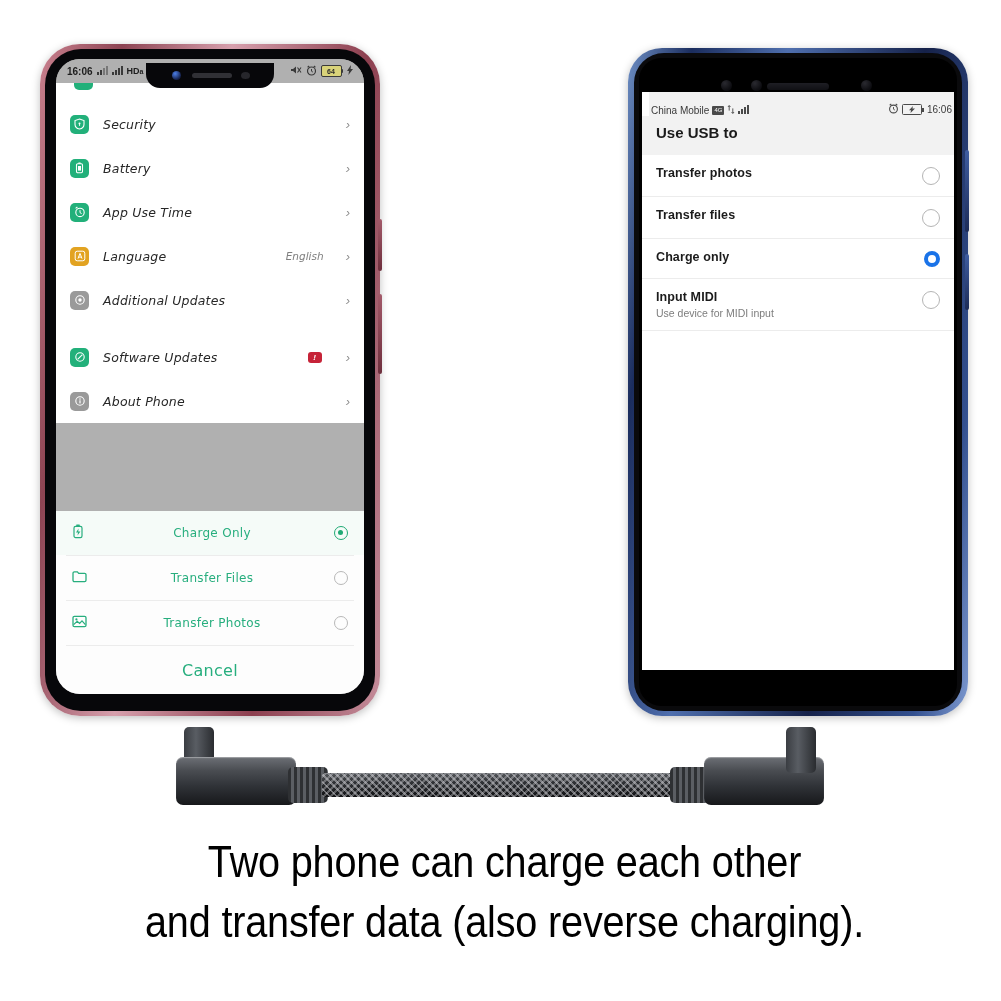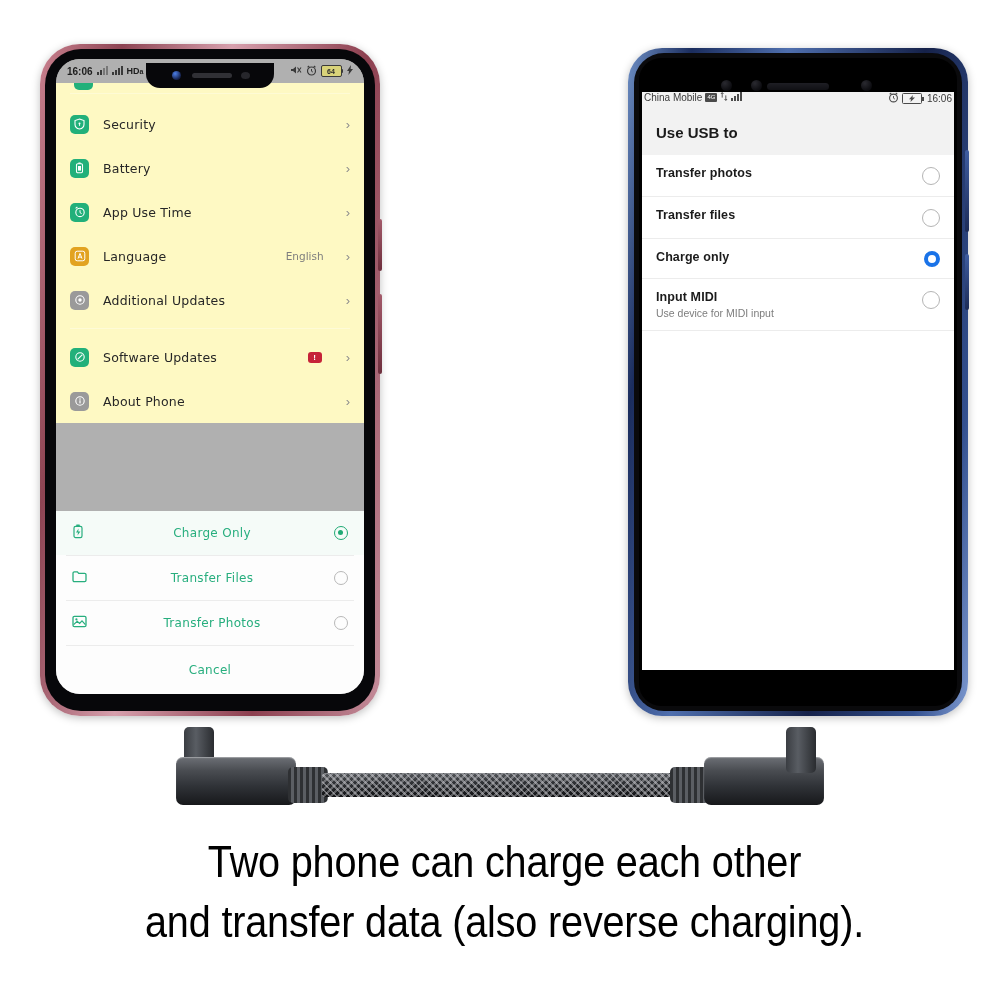--- a/index.html
+++ b/index.html
@@ -70,21 +70,21 @@
     height:24px;display:flex;align-items:center;justify-content:space-between;
     padding:0 11px;font-size:10px;color:#1d1d1d;font-weight:bold;background:#b0b0b0;
   }
   .lp-status .sleft,.lp-status .sright{display:flex;align-items:center;gap:4px;}
   .lp-title-row{
     height:34px;display:flex;align-items:center;justify-content:space-between;
     padding:0 16px;background:#b0b0b0;
   }
   .lp-title{font-size:12px;color:#2a2a2a;font-family:"DejaVu Sans",sans-serif;letter-spacing:.3px;}
   .lp-icons{display:flex;gap:18px;align-items:center;}
-  .lp-list{background:#fef9c3;position:relative;}
+  .lp-list{background:#ffffff;position:relative;font-style:italic;}
   .lp-partial{height:10px;position:relative;overflow:hidden;}
   .lp-partial .chip{position:absolute;left:18px;top:-12px;width:19px;height:19px;
     border-radius:5px;background:#22b07a;}
   .lp-hr{height:1px;background:rgba(255,255,255,.30);margin:0 14px;}
   .lp-row{
     height:44px;display:flex;align-items:center;padding:0 14px;gap:14px;position:relative;
   }
   .lp-chip{width:19px;height:19px;border-radius:5px;display:flex;align-items:center;
     justify-content:center;flex:0 0 auto;}
   .lp-chip svg{display:block;}
@@ -106,21 +106,21 @@
   .sheet-row.sel{background:#f5fbf8;}
   .sheet-ic{width:18px;flex:0 0 auto;}
   .sheet-lbl{flex:1;text-align:center;font-size:12px;color:#27ae7e;
     font-family:"DejaVu Sans",sans-serif;letter-spacing:.3px;}
   .radio{width:12px;height:12px;border-radius:50%;border:1.4px solid #b8b8b8;flex:0 0 auto;}
   .radio.on{border-color:#1faa74;position:relative;}
   .radio.on::after{content:"";position:absolute;left:2.5px;top:2.5px;width:5px;height:5px;
     border-radius:50%;background:#1faa74;}
   .sheet-div{height:1px;background:#ececec;margin:0 10px;}
   .sheet-cancel{height:48px;display:flex;align-items:center;justify-content:center;
-    font-size:12px;color:#27ae7e;font-family:"DejaVu Sans",sans-serif;letter-spacing:.3px;}
+    font-size:16px;color:#27ae7e;font-family:"DejaVu Sans",sans-serif;letter-spacing:.3px;}
 
   
   #phone-right{left:628px;top:48px;width:340px;height:668px;}
   .pr-frame{
     position:absolute;inset:0;border-radius:34px;
     background:linear-gradient(100deg,#6d8ec4 0%,#1b2d5e 14%,#4f6fae 35%,#16224a 65%,#33508f 88%,#7e9ad0 100%);
     box-shadow:0 2px 8px rgba(0,0,0,.25);
   }
   .pr-bezel{position:absolute;left:6px;top:5px;right:6px;bottom:5px;border-radius:30px;background:#0a0a0c;}
   .pr-inner{position:absolute;left:11px;top:10px;right:11px;bottom:10px;border-radius:22px;background:#000;}
@@ -130,22 +130,22 @@
   .pr-topbar{position:absolute;left:0;right:0;top:10px;height:34px;}
   .pr-cam{position:absolute;top:12px;width:11px;height:11px;border-radius:50%;
     background:radial-gradient(circle at 35% 30%,#2a2a30,#0c0c10 70%);}
   .pr-spk{position:absolute;top:15px;left:50%;transform:translateX(-50%);
     width:62px;height:7px;border-radius:4px;
     background:linear-gradient(180deg,#1e1e24,#101014);}
   .btn-blue{position:absolute;right:-1px;width:4px;border-radius:2px;
     background:linear-gradient(180deg,#3f5da0,#1d2c57);}
 
   .rp-status{
-    height:24px;display:flex;align-items:flex-start;justify-content:space-between;
-    padding:0 2px;background:#f2f2f2;font-size:10px;color:#3a3a3a;
+    height:24px;display:flex;align-items:flex-end;justify-content:space-between;
+    padding:0 2px;background:#f2f2f2;font-size:10px;color:#3a3a3a;margin-left:7px;
   }
   .rp-status .sl,.rp-status .sr{display:flex;align-items:center;gap:3px;}
   .rp-header{background:#f2f2f2;padding:8px 14px 14px 14px;}
   .rp-header-title{font-size:15px;font-weight:bold;color:#1b1b1b;}
   .rp-list{background:#fff;}
   .rp-row{padding:11px 14px;display:flex;align-items:flex-start;border-bottom:1px solid #ececec;}
   .rp-texts{flex:1;}
   .rp-lbl{font-size:12.5px;color:#1b1b1b;font-weight:bold;letter-spacing:.1px;}
   .rp-sub{font-size:10.5px;color:#7d7d7d;margin-top:3px;}
   .rp-radio{width:16px;height:16px;border-radius:50%;border:1.6px solid #b5b5b5;

